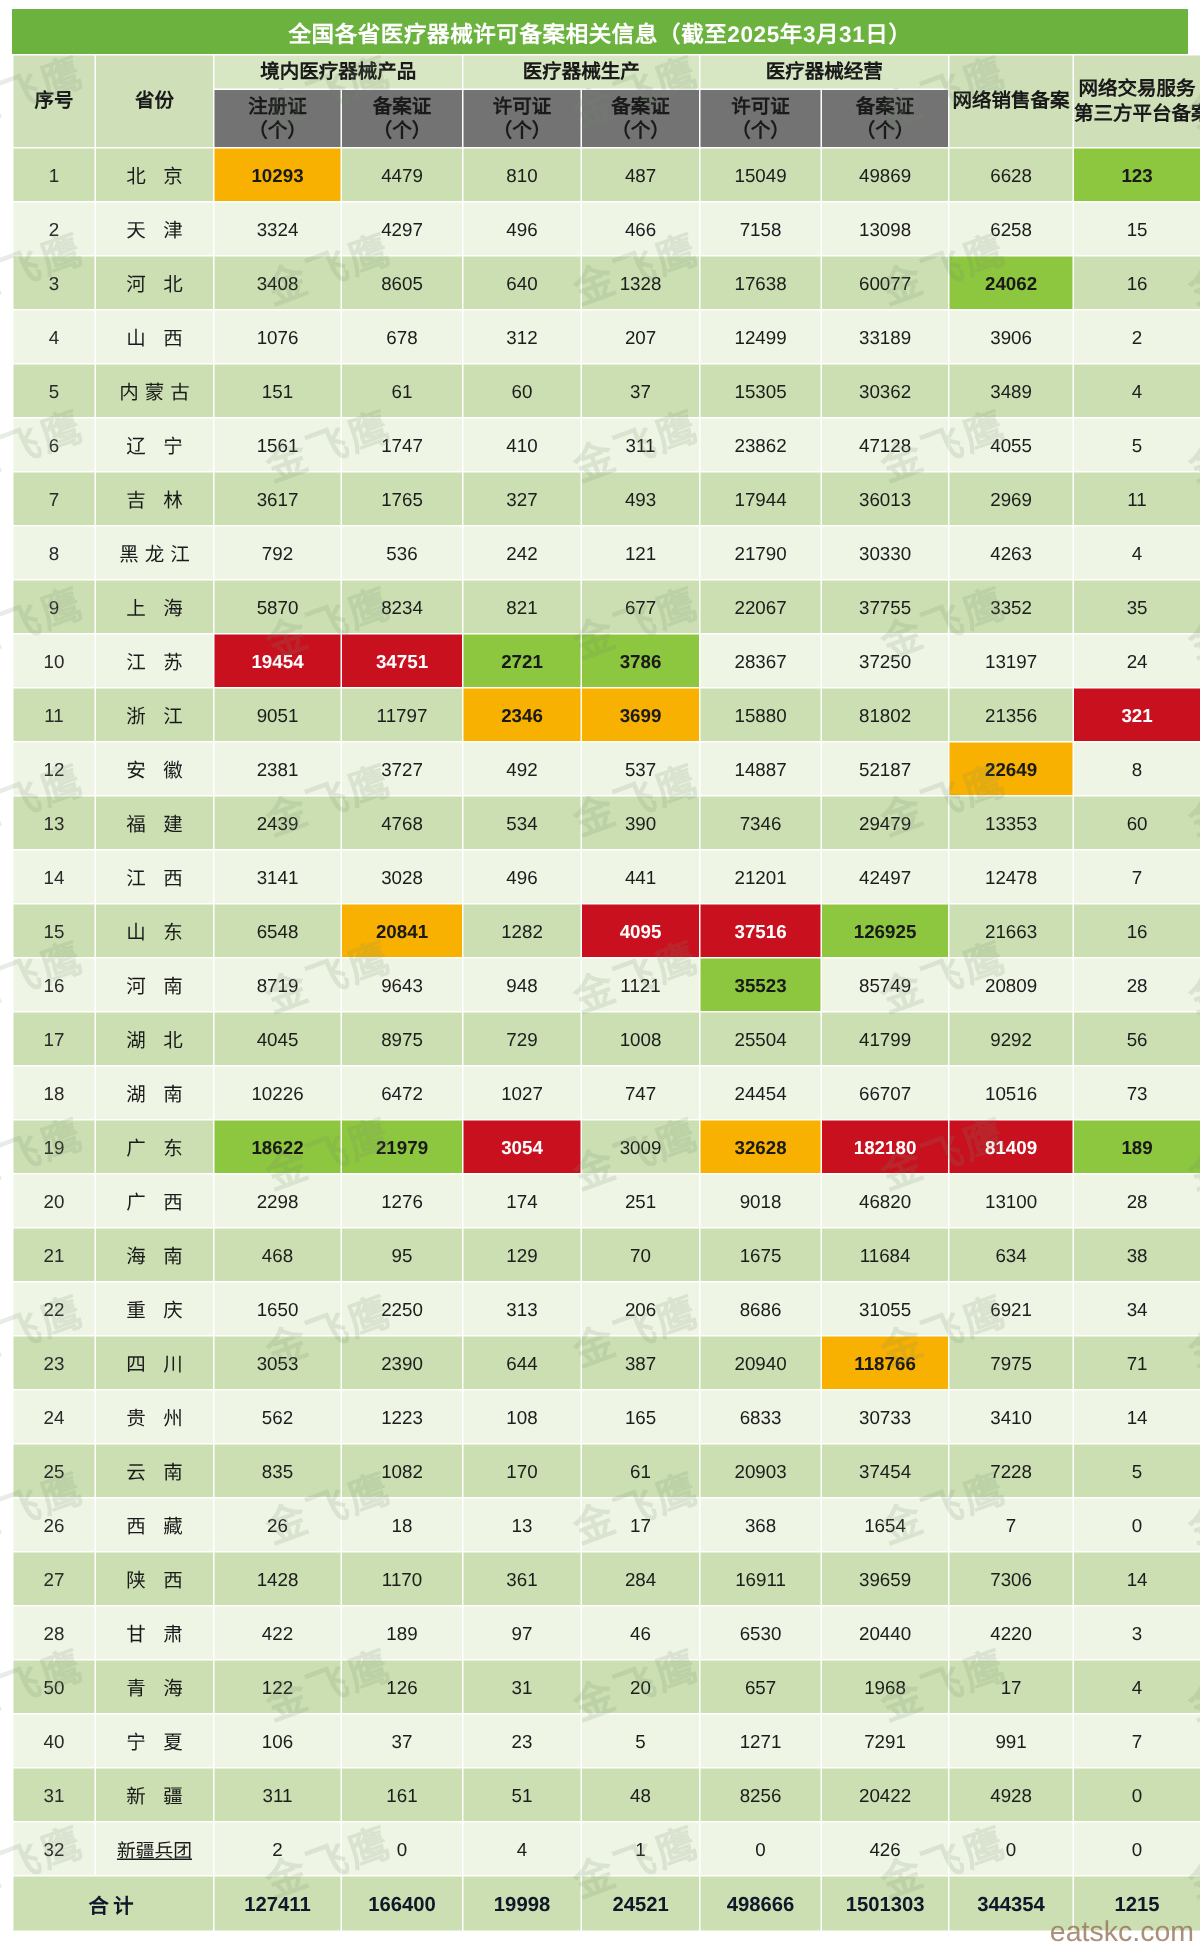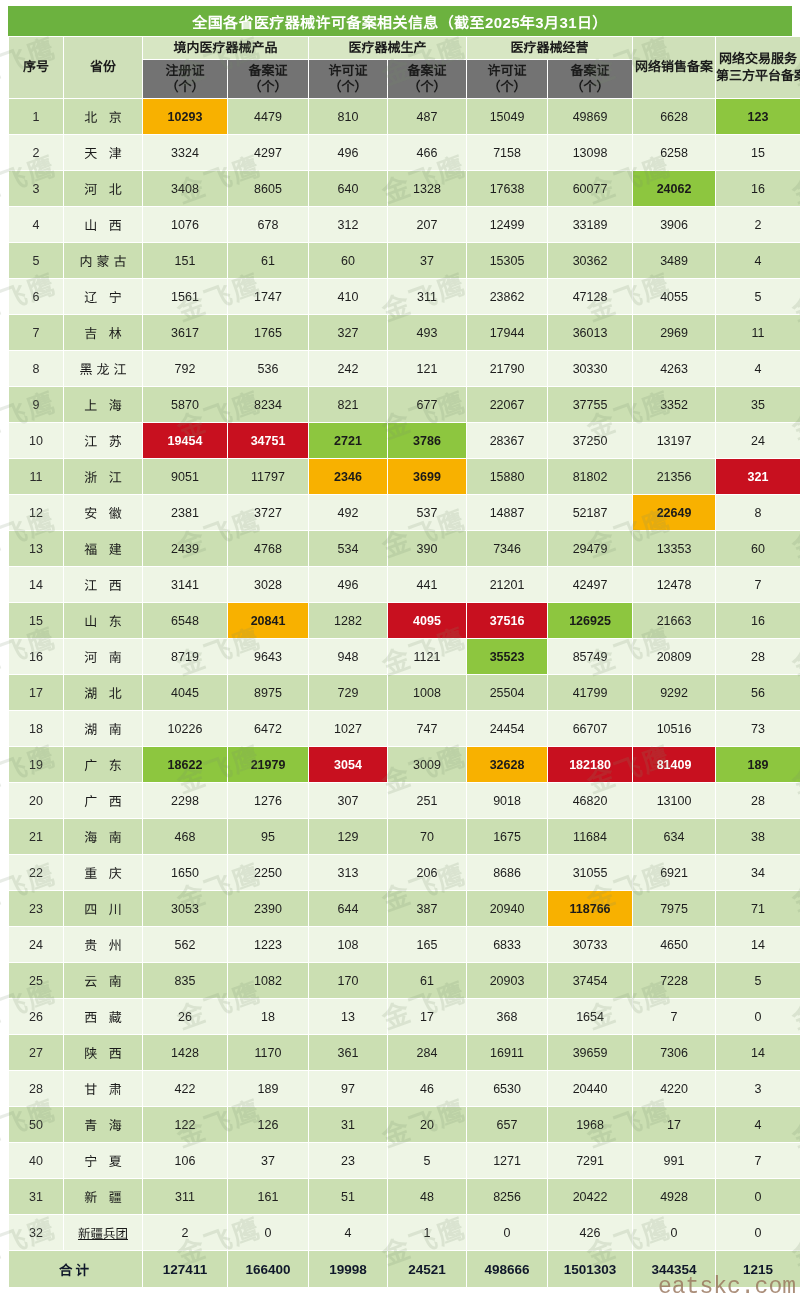--- a/index.html
+++ b/index.html
@@ -26,22 +26,22 @@
     font-size:27px;
     font-weight:700;
     color:rgba(120,140,105,0.17);
     transform:rotate(-20deg);
     white-space:nowrap;
     letter-spacing:2px;
   }
   .wm-brand{
     position:absolute;
     right:4px;bottom:2px;
-    font-family:Liberation Mono, monospace;
-    font-size:23px;
+    font-family:Liberation Sans, sans-serif;
+    font-size:19px;
     color:rgba(150,115,90,0.80);
     letter-spacing:0px;
     z-index:7;
   }
 
   
   .title-wrap{
     padding:6px 8px 0 8px;
     background:#ffffff;
     position:relative;z-index:2;
@@ -471,21 +471,21 @@
           <td class="hl-orange">32628</td>
           <td class="hl-red">182180</td>
           <td class="hl-red">81409</td>
           <td class="hl-green">189</td>
         </tr>
         <tr class="even">
           <td class="idx">20</td>
           <td class="prov">广 西</td>
           <td>2298</td>
           <td>1276</td>
-          <td>307</td>
+          <td>174</td>
           <td>251</td>
           <td>9018</td>
           <td>46820</td>
           <td>13100</td>
           <td>28</td>
         </tr>
         <tr class="odd">
           <td class="idx">21</td>
           <td class="prov">海 南</td>
           <td>468</td>
@@ -523,21 +523,21 @@
         </tr>
         <tr class="even">
           <td class="idx">24</td>
           <td class="prov">贵 州</td>
           <td>562</td>
           <td>1223</td>
           <td>108</td>
           <td>165</td>
           <td>6833</td>
           <td>30733</td>
-          <td>4650</td>
+          <td>3410</td>
           <td>14</td>
         </tr>
         <tr class="odd">
           <td class="idx">25</td>
           <td class="prov">云 南</td>
           <td>835</td>
           <td>1082</td>
           <td>170</td>
           <td>61</td>
           <td>20903</td>

